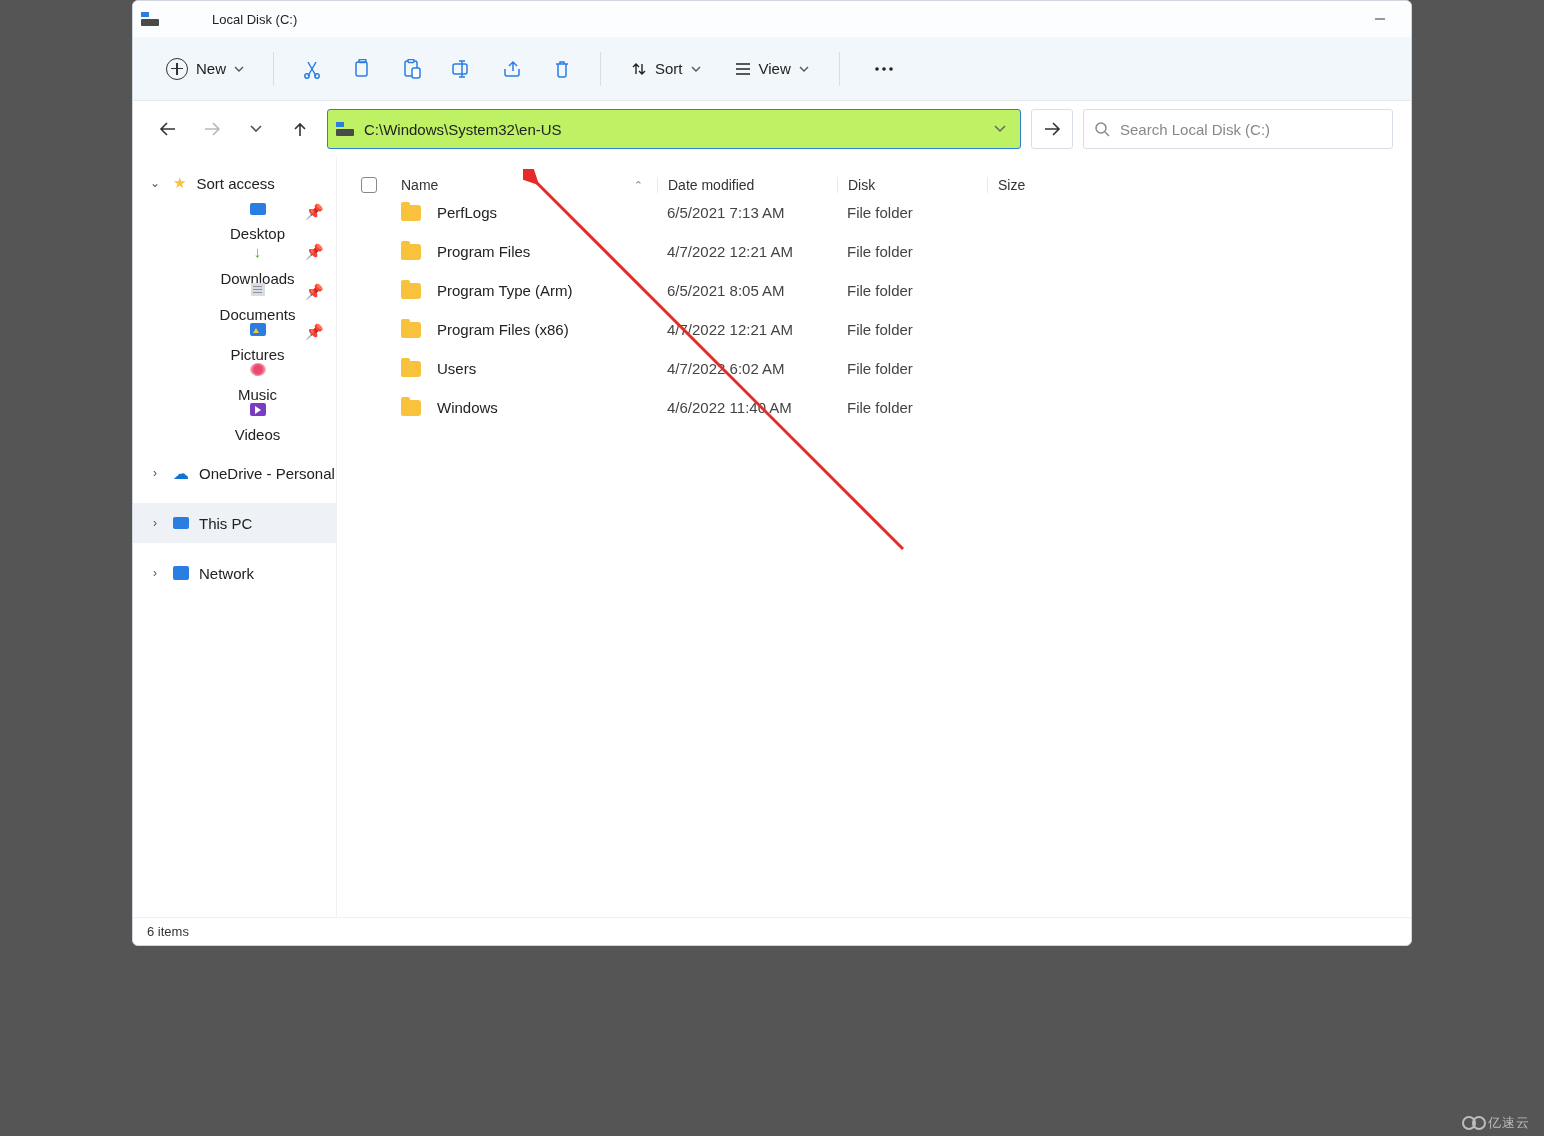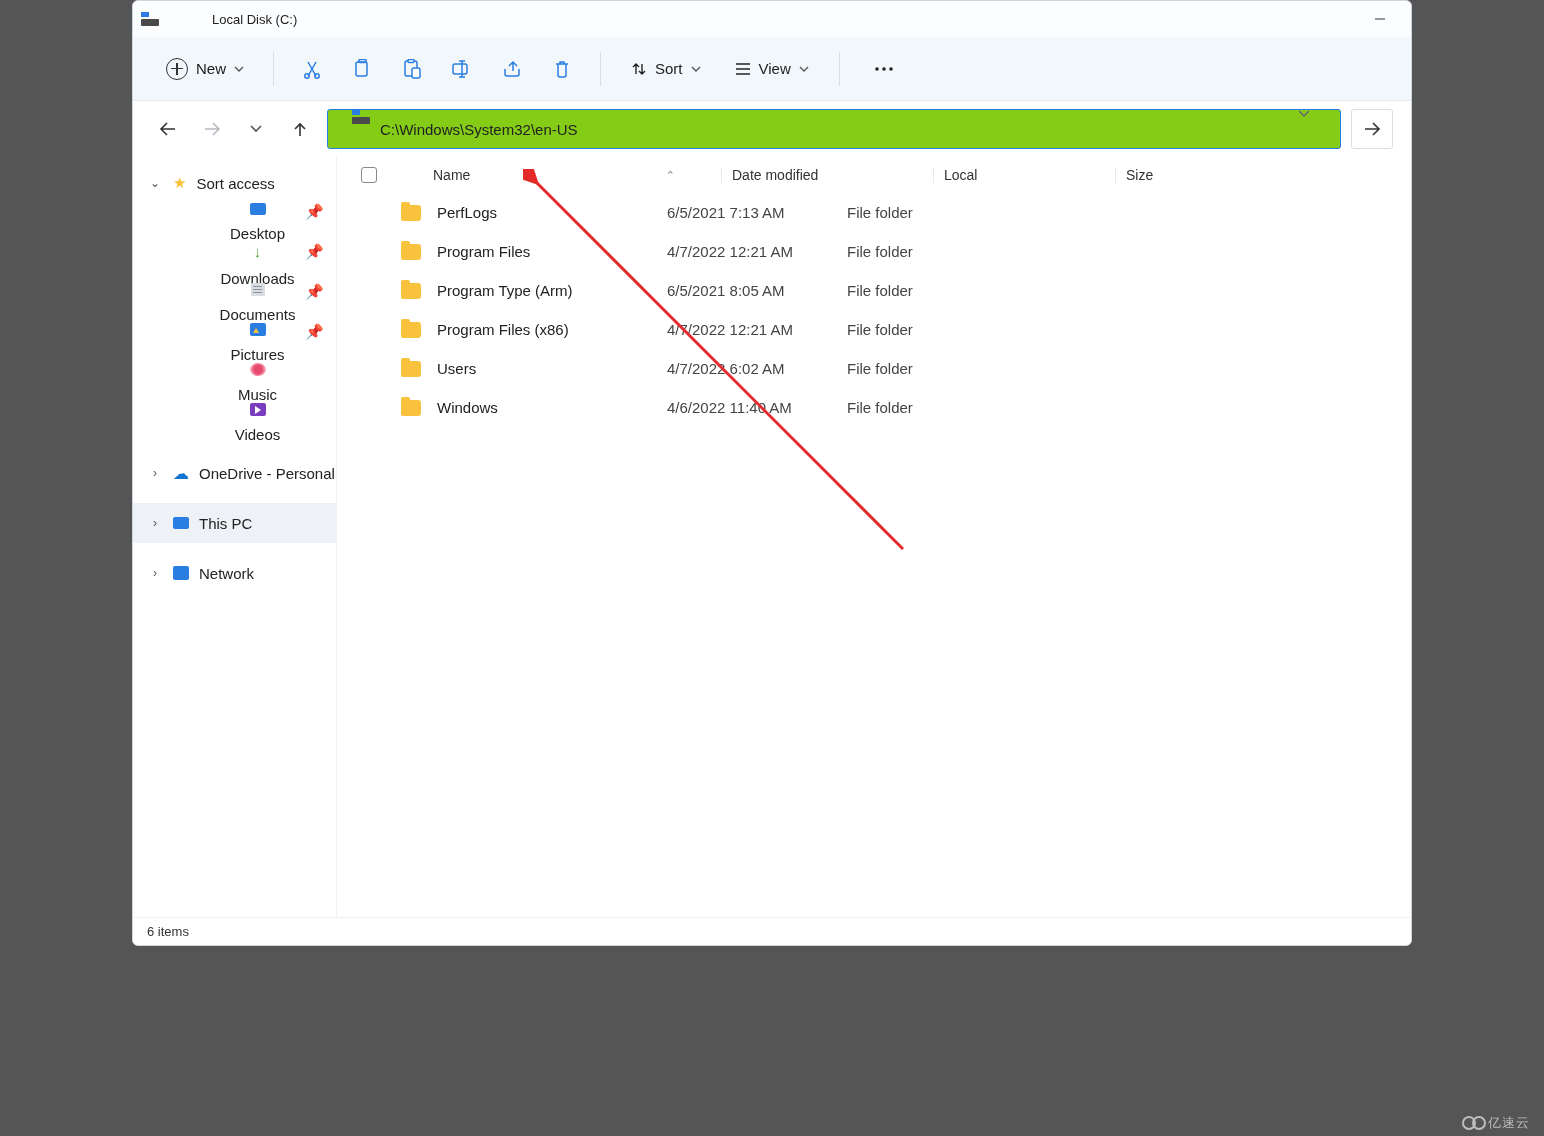--- a/index.html
+++ b/index.html
@@ -28,21 +28,21 @@
   .new-btn .circle { width:22px; height:22px; border:1.5px solid #333; border-radius:50%; position:relative; }
   .new-btn .circle::before, .new-btn .circle::after { content:""; position:absolute; background:#333; }
   .new-btn .circle::before { left:4px; top:9px; width:12px; height:1.5px; }
   .new-btn .circle::after { left:9px; top:4px; width:1.5px; height:12px; }
   .tb-sep { width:1px; height:34px; background:#d8dee6; margin:0 10px; }
   .icon-btn { width:44px; height:40px; display:flex; align-items:center; justify-content:center; color:#2a7de1; }
   .tb-label-btn { display:flex; align-items:center; gap:8px; padding:0 14px; height:40px; color:#222; font-size:15px; }
   
   .navrow { height:56px; display:flex; align-items:center; padding:0 18px; gap:10px; }
   .nav-arrow { width:34px; height:34px; display:flex; align-items:center; justify-content:center; color:#555; border-radius:4px; }
-  .addrbox { flex:1; height:40px; border:1.5px solid #2a7de1; border-radius:3px; display:flex; padding:0 24px; background:#84cc16; min-width:300px; }
+  .addrbox { flex:1; height:40px; border:1.5px solid #2a7de1; border-radius:3px; display:flex; align-items:center; padding:0 8px; background:#bef264; min-width:300px; }
   .addrbox .drive-icon { width:18px; height:14px; margin-right:10px; position:relative; flex-shrink:0; }
   .addrbox .drive-icon .top { position:absolute; top:0; left:0; width:8px; height:5px; background:#2a7de1; }
   .addrbox .drive-icon .bottom { position:absolute; bottom:0; left:0; width:18px; height:7px; background:#4a4a4a; border-radius:1px; }
   .addrbox input { border:none; outline:none; font-size:15px; flex:1; color:#222; background:transparent; }
   .addrbox .chev { width:24px; display:flex; justify-content:center; color:#666; }
   .go-btn { width:42px; height:40px; border:1px solid #d8dee6; border-radius:3px; display:flex; align-items:center; justify-content:center; color:#333; }
   .searchbox { width:310px; height:40px; border:1px solid #d8dee6; border-radius:3px; display:flex; align-items:center; padding:0 10px; gap:10px; color:#888; }
   .searchbox input { border:none; outline:none; font-size:15px; flex:1; background:transparent; }
   .searchbox input::placeholder { color:#888; }
   
@@ -62,21 +62,21 @@
   .i-pic { width:16px; height:14px; background:#2a7de1; border-radius:2px; position:relative; overflow:hidden; }
   .i-pic::after { content:""; position:absolute; left:3px; top:5px; width:0; height:0; border-left:3px solid transparent; border-right:3px solid transparent; border-bottom:5px solid #f9c23c; }
   .i-music { width:16px; height:16px; background:radial-gradient(circle,#e84a6f 40%,#f9a8b8 70%); border-radius:50%; }
   .i-vid { width:16px; height:14px; background:#7b3dbf; border-radius:2px; position:relative; }
   .i-vid::after { content:""; position:absolute; left:5px; top:3px; width:0; height:0; border-top:4px solid transparent; border-bottom:4px solid transparent; border-left:6px solid #fff; }
   .i-cloud { color:#0e74d1; font-size:16px; }
   .i-pc { width:16px; height:12px; background:#2a7de1; border-radius:2px; display:inline-block; }
   .i-net { width:16px; height:14px; background:#2a7de1; border-radius:2px; }
   
   .content { flex:1; overflow:auto; position:relative; }
-  .colhdr { height:36px; display:flex; align-items:center; border-bottom:none; font-size:14px; color:#333; padding-left:24px;gap:32px; }
+  .colhdr { height:36px; display:flex; align-items:flex-end; border-bottom:none; font-size:14px; color:#333; padding-left:24px; }
   .colhdr .cb { width:34px; display:flex; align-items:center; }
   .colhdr .cb .box { width:16px; height:16px; border:1.5px solid #888; border-radius:3px; }
   .col { padding:0 6px; position:relative; }
   .col.name { width:262px; display:flex; align-items:center; gap:6px; }
   .col.date { width:180px; border-left:1px solid #e6eaee; padding-left:10px; }
   .col.type { width:150px; border-left:1px solid #e6eaee; padding-left:10px; }
   .col.size { width:100px; border-left:1px solid #e6eaee; padding-left:10px; }
   .sort-ind { color:#888; font-size:11px; margin-left:auto; margin-right:8px; }
   .row { height:39px; display:flex; align-items:center; padding-left:24px; font-size:15px; color:#222; }
   .row .cb { width:34px; }
@@ -221,20 +221,27 @@
         <svg width="12" height="8" viewBox="0 0 12 8">
             <path d="M1 1 L6 6 L11 1" fill="none" stroke="#666" stroke-width="1.5"></path>
           </svg>
       </span>
     </div>
     <div class="go-btn">
       <svg width="18" height="14" viewBox="0 0 18 14">
           <path d="M10 1 L16 7 L10 13 M16 7 H2" fill="none" stroke="#333" stroke-width="1.6"></path>
         </svg>
     </div>
+    <div class="searchbox">
+      <svg width="16" height="16" viewBox="0 0 16 16">
+          <circle cx="7" cy="7" r="5" fill="none" stroke="#888" stroke-width="1.5"></circle>
+          <line x1="11" y1="11" x2="15" y2="15" stroke="#888" stroke-width="1.5"></line>
+        </svg>
+      <input type="text" placeholder="Search Local Disk (C:)" style="">
+    </div>
   </div>
 
   <div class="body">
     <div class="sidebar">
       <div class="side-item">
         <span class="expand">⌄</span>
         <span class="i-star">★</span>
         <span>Sort access</span>
       </div>
       <div class="side-item sub">
@@ -288,21 +295,21 @@
     <div class="content">
       <div class="colhdr">
         <div class="cb">
             <span class="box"></span>
           </div>
         <div class="col name">
           <span>Name</span>
           <span class="sort-ind">⌃</span>
         </div>
         <div class="col date"><span>Date modified</span></div>
-        <div class="col type"><span>Local</span></div>
+        <div class="col type"><span>Disk</span></div>
         <div class="col size"><span>Size</span></div>
       </div>
       <div id="rows-slot">
           <div class="row">
     <div class="cb"></div>
     <div class="col name">
               <span class="folder-ic"></span>
               <span>PerfLogs</span>
             </div>
     <div class="col date" style="border:none;color:#444">6/5/2021 7:13 AM</div>

